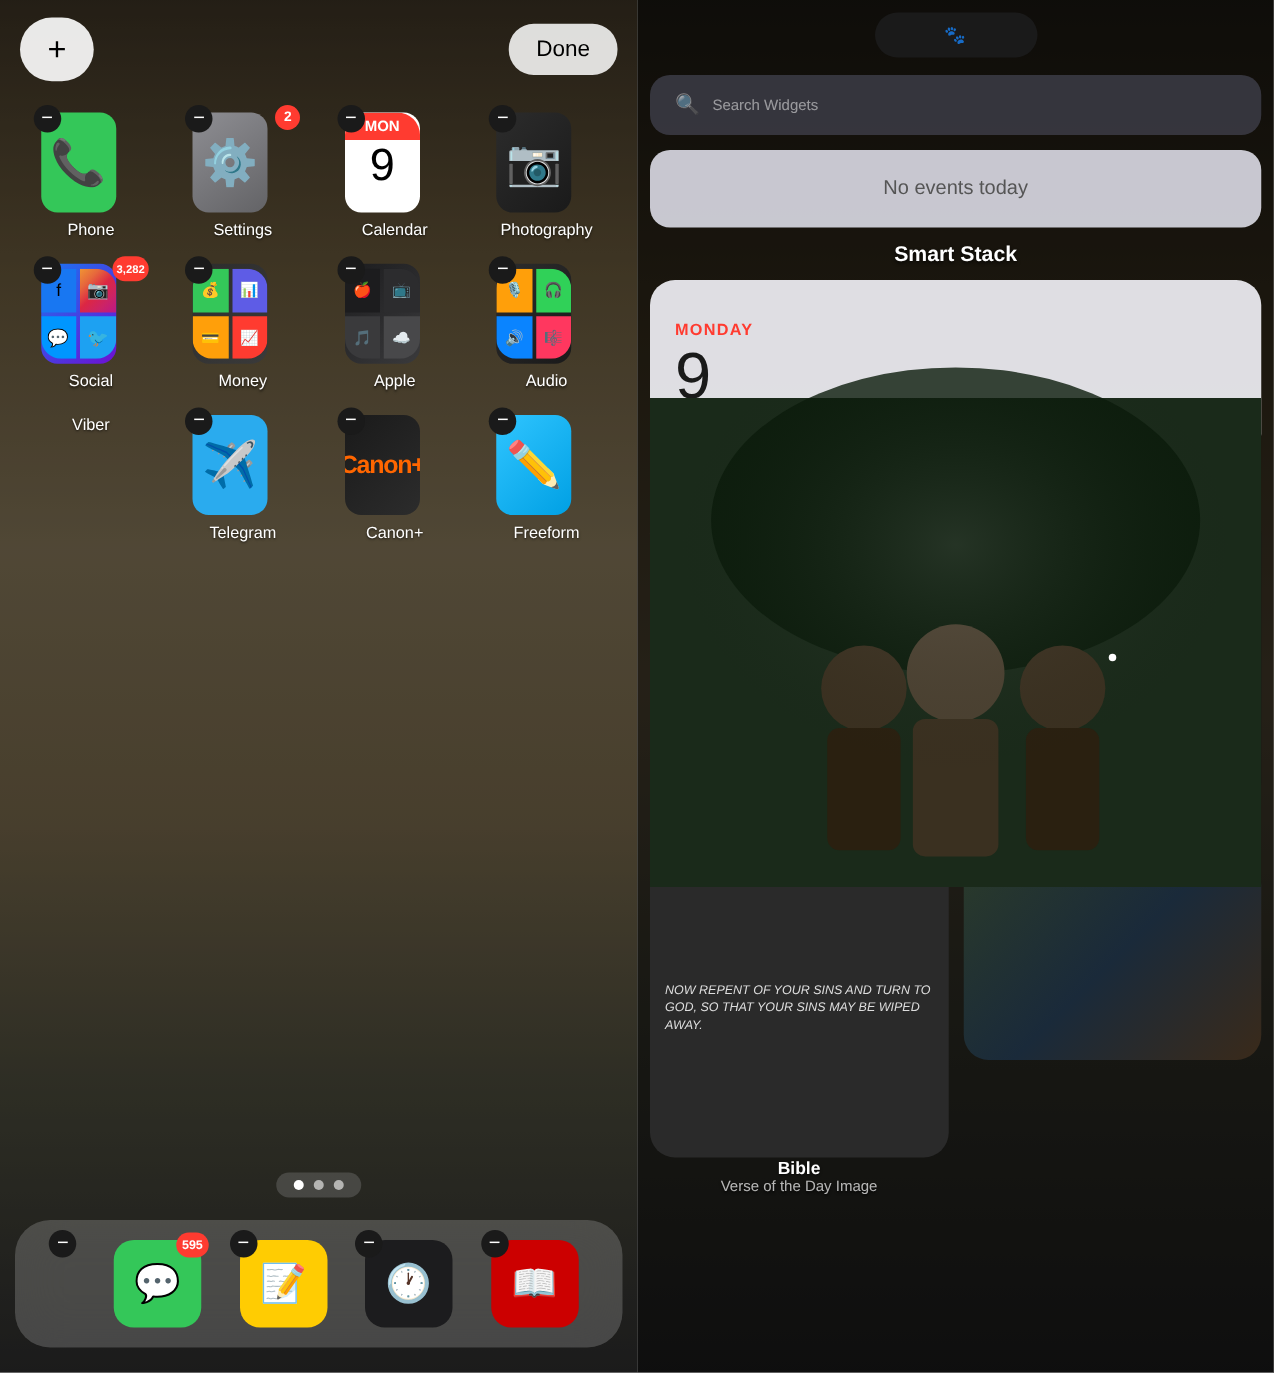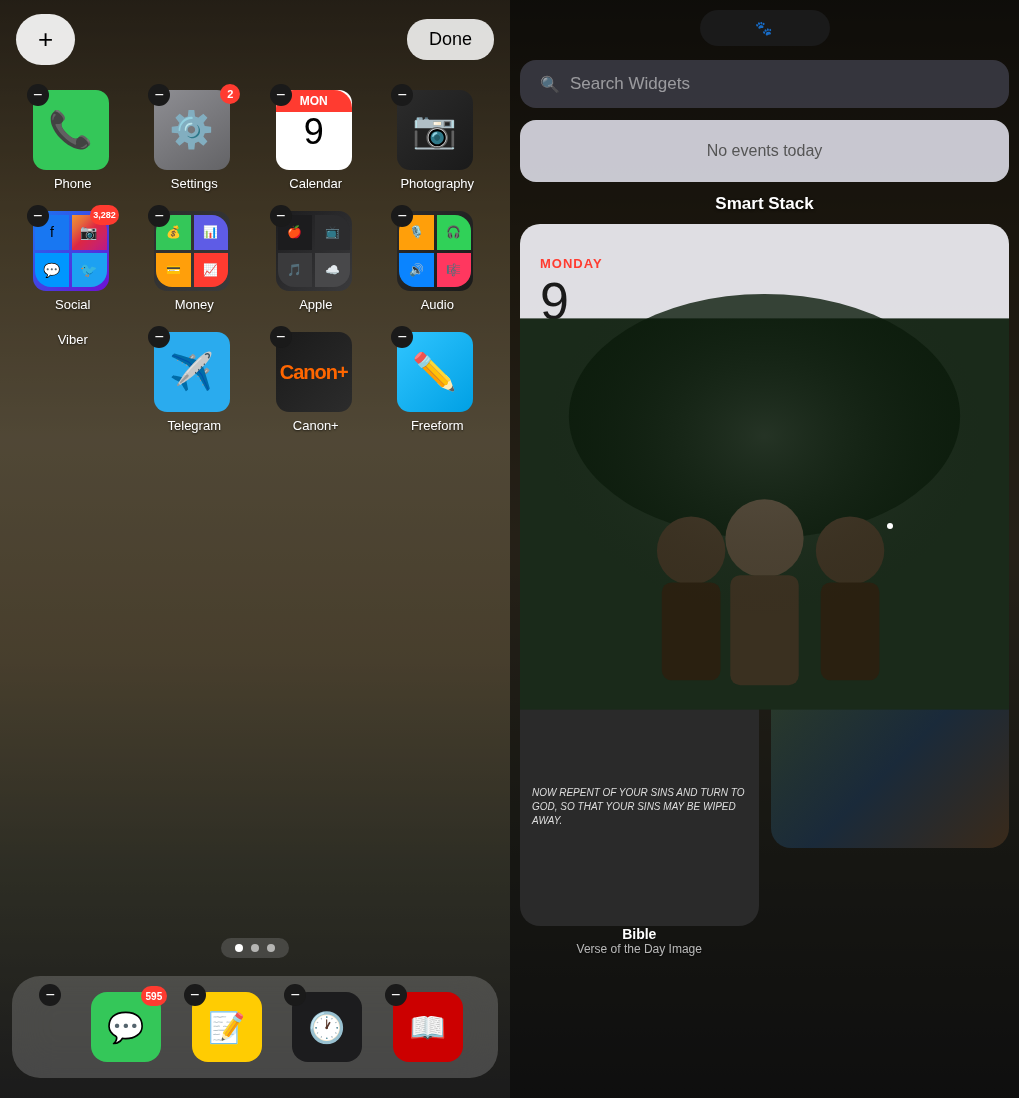--- a/index.html
+++ b/index.html
@@ -120,21 +120,21 @@
       font-weight: 700;
       min-width: 20px;
       height: 20px;
       display: flex;
       align-items: center;
       justify-content: center;
       padding: 0 5px;
       z-index: 20;
     }
     .app-icon {
-      width: 76px;
+      width: 60px;
       height: 80px;
       border-radius: 13px;
       display: flex;
       align-items: center;
       justify-content: center;
       font-size: 36px;
       overflow: hidden;
     }
     .app-label {
       font-size: 13px;
@@ -315,21 +315,21 @@
       display: flex;
       align-items: center;
       gap: 10px;
     }
     .search-icon-w {
       color: rgba(255,255,255,0.6);
       font-size: 16px;
     }
     .search-text {
       color: rgba(255,255,255,0.5);
-      font-size: 17px;
+      font-size: 12px;
     }
 
     
     .no-events-widget {
       background: rgba(220,220,230,0.9);
       border-radius: 16px;
       padding: 22px 20px;
       margin-bottom: 12px;
       text-align: center;
     }

